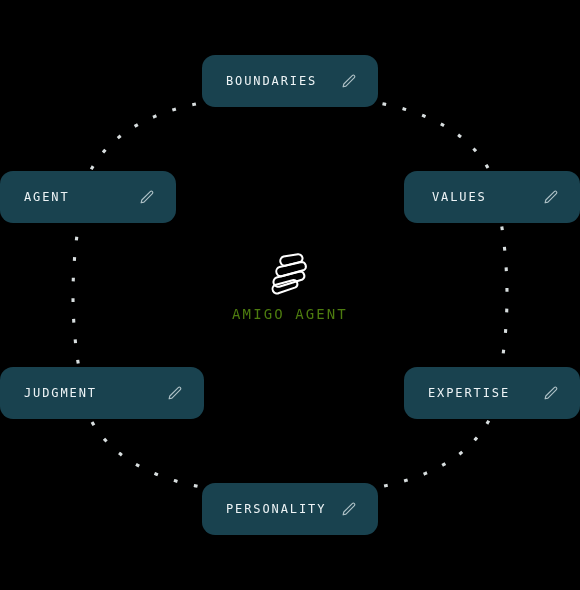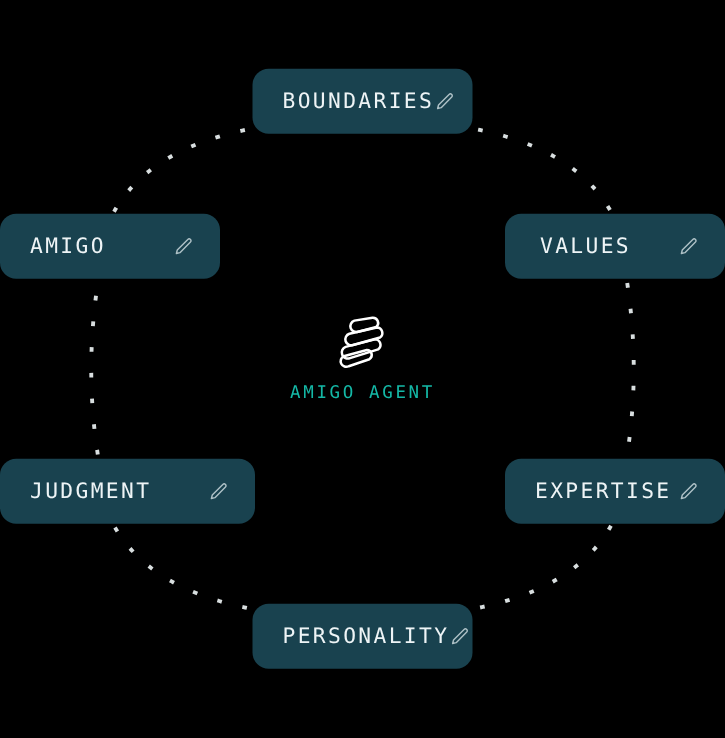--- a/index.html
+++ b/index.html
@@ -41,21 +41,21 @@
     border-radius: 13px;
     padding: 0 21px 0 24px;
     height: 52px;
     color: #e9f1f3;
     cursor: pointer;
     user-select: none;
   }
 
   .pill-label {
     font-family: "DejaVu Sans Mono", "Liberation Mono", monospace;
-    font-size: 17px;
+    font-size: 12px;
     letter-spacing: 1.9px;
     color: #eef4f6;
     white-space: nowrap;
     line-height: 1;
   }
 
   .pencil {
     display: block;
     width: 17px;
     height: 17px;
@@ -87,21 +87,21 @@
     width: 46px;
     height: 44px;
     margin-bottom: 11px;
   }
   #center-logo svg { display: block; }
 
   #center-label {
     font-family: "DejaVu Sans Mono", "Liberation Mono", monospace;
     font-size: 14px;
     letter-spacing: 2.1px;
-    color: #14b8a6;
+    color: #4d7c0f;
     white-space: nowrap;
     line-height: 1;
   }
 </style>
 </head>
 <body>
 
 <div id="stage">
 
   <svg id="connectors" viewBox="0 0 580 590" width="580" height="590" aria-hidden="true">
@@ -124,21 +124,21 @@
   <div class="pill pill-boundaries">
     <span class="pill-label">BOUNDARIES</span>
     <span class="pencil">
       <svg viewBox="0 0 24 24" width="17" height="17" fill="none" stroke="#cfdde1" stroke-width="1.6" stroke-linecap="round" stroke-linejoin="round">
         <path d="M17.3 3.6a2.1 2.1 0 0 1 3 3L8.4 18.5l-4 1 1-4z"></path>
       </svg>
     </span>
   </div>
 
   <div class="pill pill-scope">
-    <span class="pill-label">AMIGO</span>
+    <span class="pill-label">AGENT</span>
     <span class="pencil">
       <svg viewBox="0 0 24 24" width="17" height="17" fill="none" stroke="#cfdde1" stroke-width="1.6" stroke-linecap="round" stroke-linejoin="round">
         <path d="M17.3 3.6a2.1 2.1 0 0 1 3 3L8.4 18.5l-4 1 1-4z"></path>
       </svg>
     </span>
   </div>
 
   <div class="pill pill-values">
     <span class="pill-label">VALUES</span>
     <span class="pencil">

